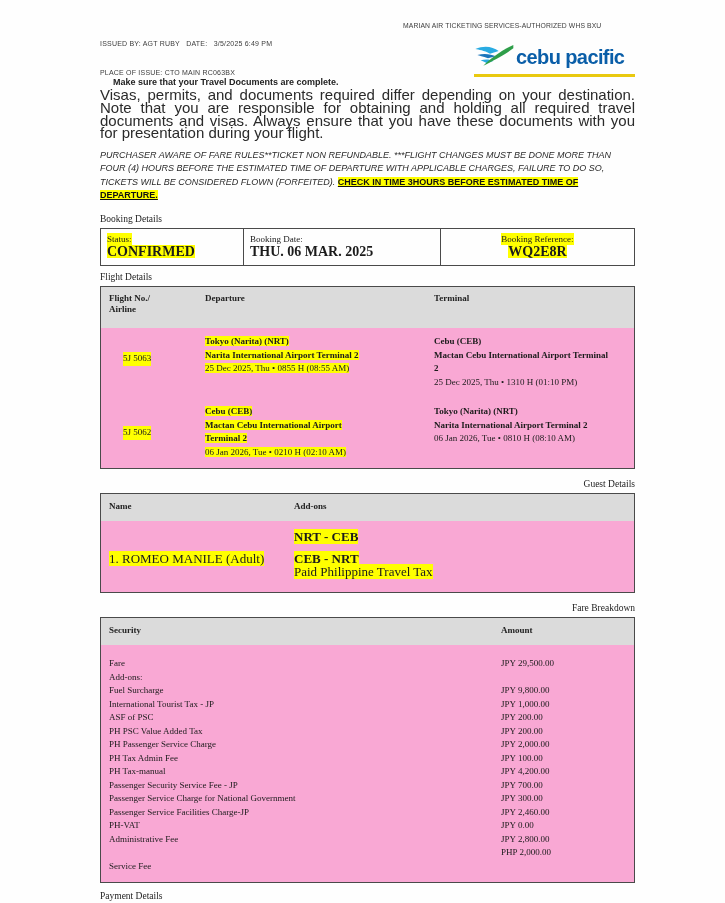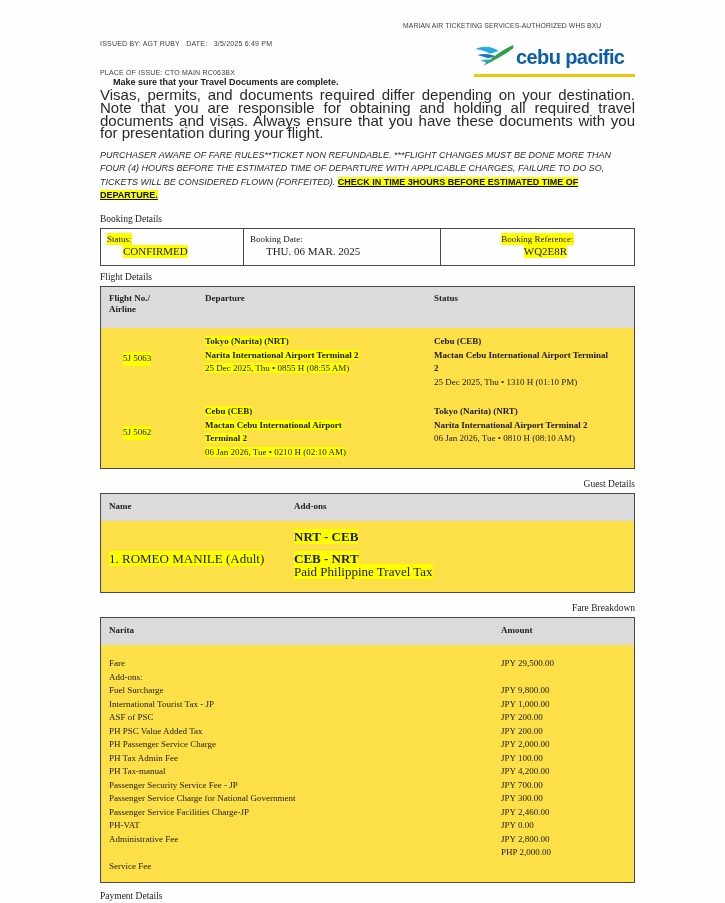--- a/index.html
+++ b/index.html
@@ -55,25 +55,25 @@
   .booking-table{display:flex;margin-top:4px;align-items:center;}
   .bk-cell{
     border:1px solid #4a4a4a;box-sizing:border-box;height:38px;
     padding:4px 6px 0 6px;font-size:9px;
   }
   .bk-cell + .bk-cell{margin-left:-1px;}
   .bk-c1{width:146px;}
   .bk-c2{width:201px;}
   .bk-c3{width:198px;text-align:center;}
   .bk-label{display:inline-block;line-height:12px;}
-  .bk-value{display:inline-block;font-weight:normal;font-size:11px;line-height:13px;margin-left:16px;}
+  .bk-value{display:inline-block;font-weight:bold;font-size:14px;line-height:13px;}
   .hl{background:#ffff00;}
 
   
-  .box-table{border:1px solid #4a4a4a;margin-top:4px;background:#fde047;}
+  .box-table{border:1px solid #4a4a4a;margin-top:4px;background:#f9a8d4;}
   .tbl-head{background:#dbdbdb;font-weight:bold;font-size:9px;color:#222;}
 
   
   .fl-head{display:grid;grid-template-columns:96px 229px 1fr;padding:6px 0 6px 8px;min-height:29px;align-items:start;}
   .fl-head .two-line{line-height:11px;}
   .fl-row{display:grid;grid-template-columns:96px 229px 1fr;padding:7px 0 9px 8px;font-size:9px;line-height:13.5px;}
   .fl-no{padding-left:14px;}
   .fl-no .hl{display:inline-block;}
   .fl-no-1{margin-top:17px;}
   .fl-no-2{margin-top:21px;}
@@ -153,21 +153,21 @@
     </div>
 
     <div class="section-label mt6">Flight Details</div>
     <div class="box-table">
       <div class="fl-head tbl-head">
         <div class="two-line">
           <span>Flight No./</span><br>
           <span>Airline</span>
         </div>
         <div>Departure</div>
-        <div>Status</div>
+        <div>Terminal</div>
       </div>
 
       <div class="fl-row">
         <div class="fl-no fl-no-1">
           <span class="hl">5J 5063</span>
         </div>
         <div class="hl-lines">
           <div class="fl-line"><span>Tokyo (Narita) (NRT)</span></div>
           <div class="fl-line"><span>Narita International Airport Terminal 2</span></div>
           <div class="fl-line"><span>25 Dec 2025, Thu • 0855 H (08:55 AM)</span></div>
@@ -217,21 +217,21 @@
         <div class="gd-grid">
           <div></div>
           <div><span class="hl">Paid Philippine Travel Tax</span></div>
         </div>
       </div>
     </div>
 
     <div class="section-label mt10">Fare Breakdown</div>
     <div class="box-table">
       <div class="fb-head tbl-head">
-        <div>Narita</div>
+        <div>Security</div>
         <div>Amount</div>
       </div>
       <div class="fb-body">
         <div class="fare-row">
             <span>Fare</span>
             <span>JPY 29,500.00</span>
           </div>
         <div class="fare-row">
             <span>Add-ons:</span>
             <span></span>

